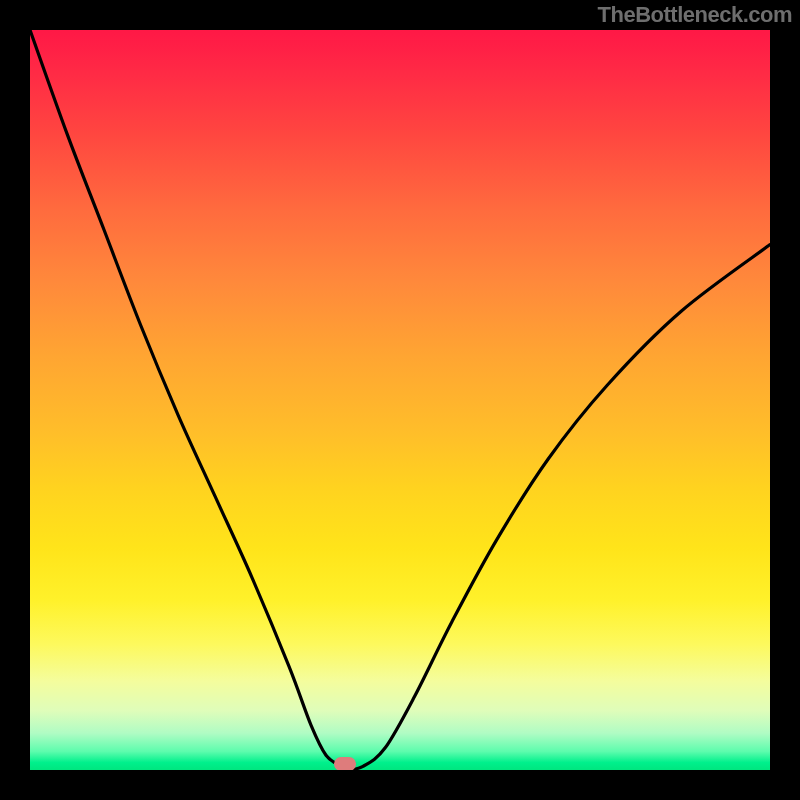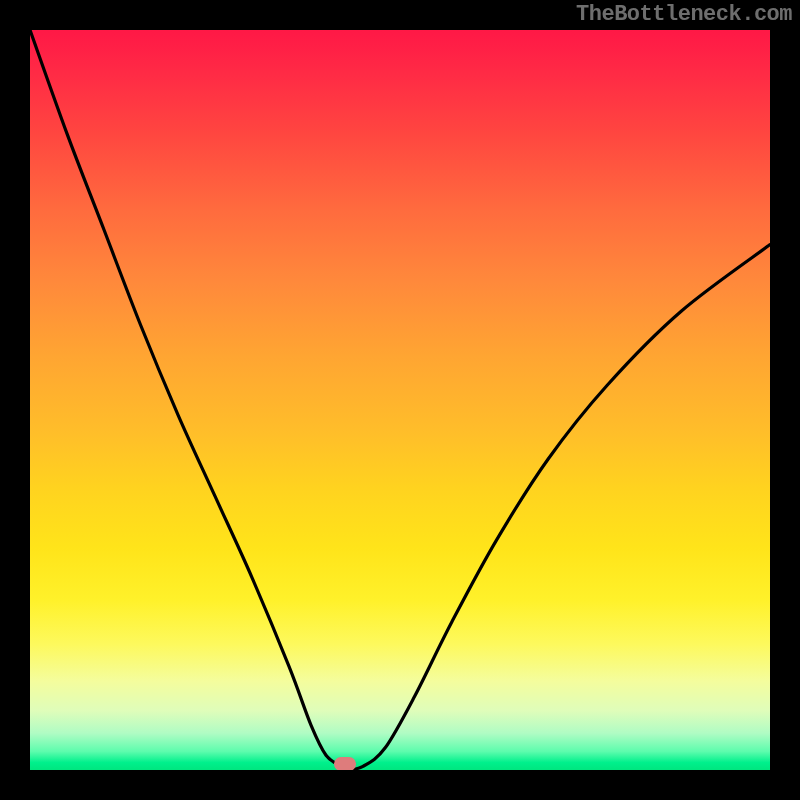--- a/index.html
+++ b/index.html
@@ -9,21 +9,20 @@
     height: 800px;
     background: #000;
     overflow: hidden;
     font-family: Arial, Helvetica, sans-serif;
   }
   .outer {
     position: relative;
     width: 800px;
     height: 800px;
     background: #000;
-    font-family: Liberation Mono, monospace;
   }
   .watermark {
     position: absolute;
     top: 2px;
     right: 8px;
     color: #6e6e6e;
     font-size: 22px;
     font-weight: 600;
     letter-spacing: -0.5px;
     z-index: 5;

